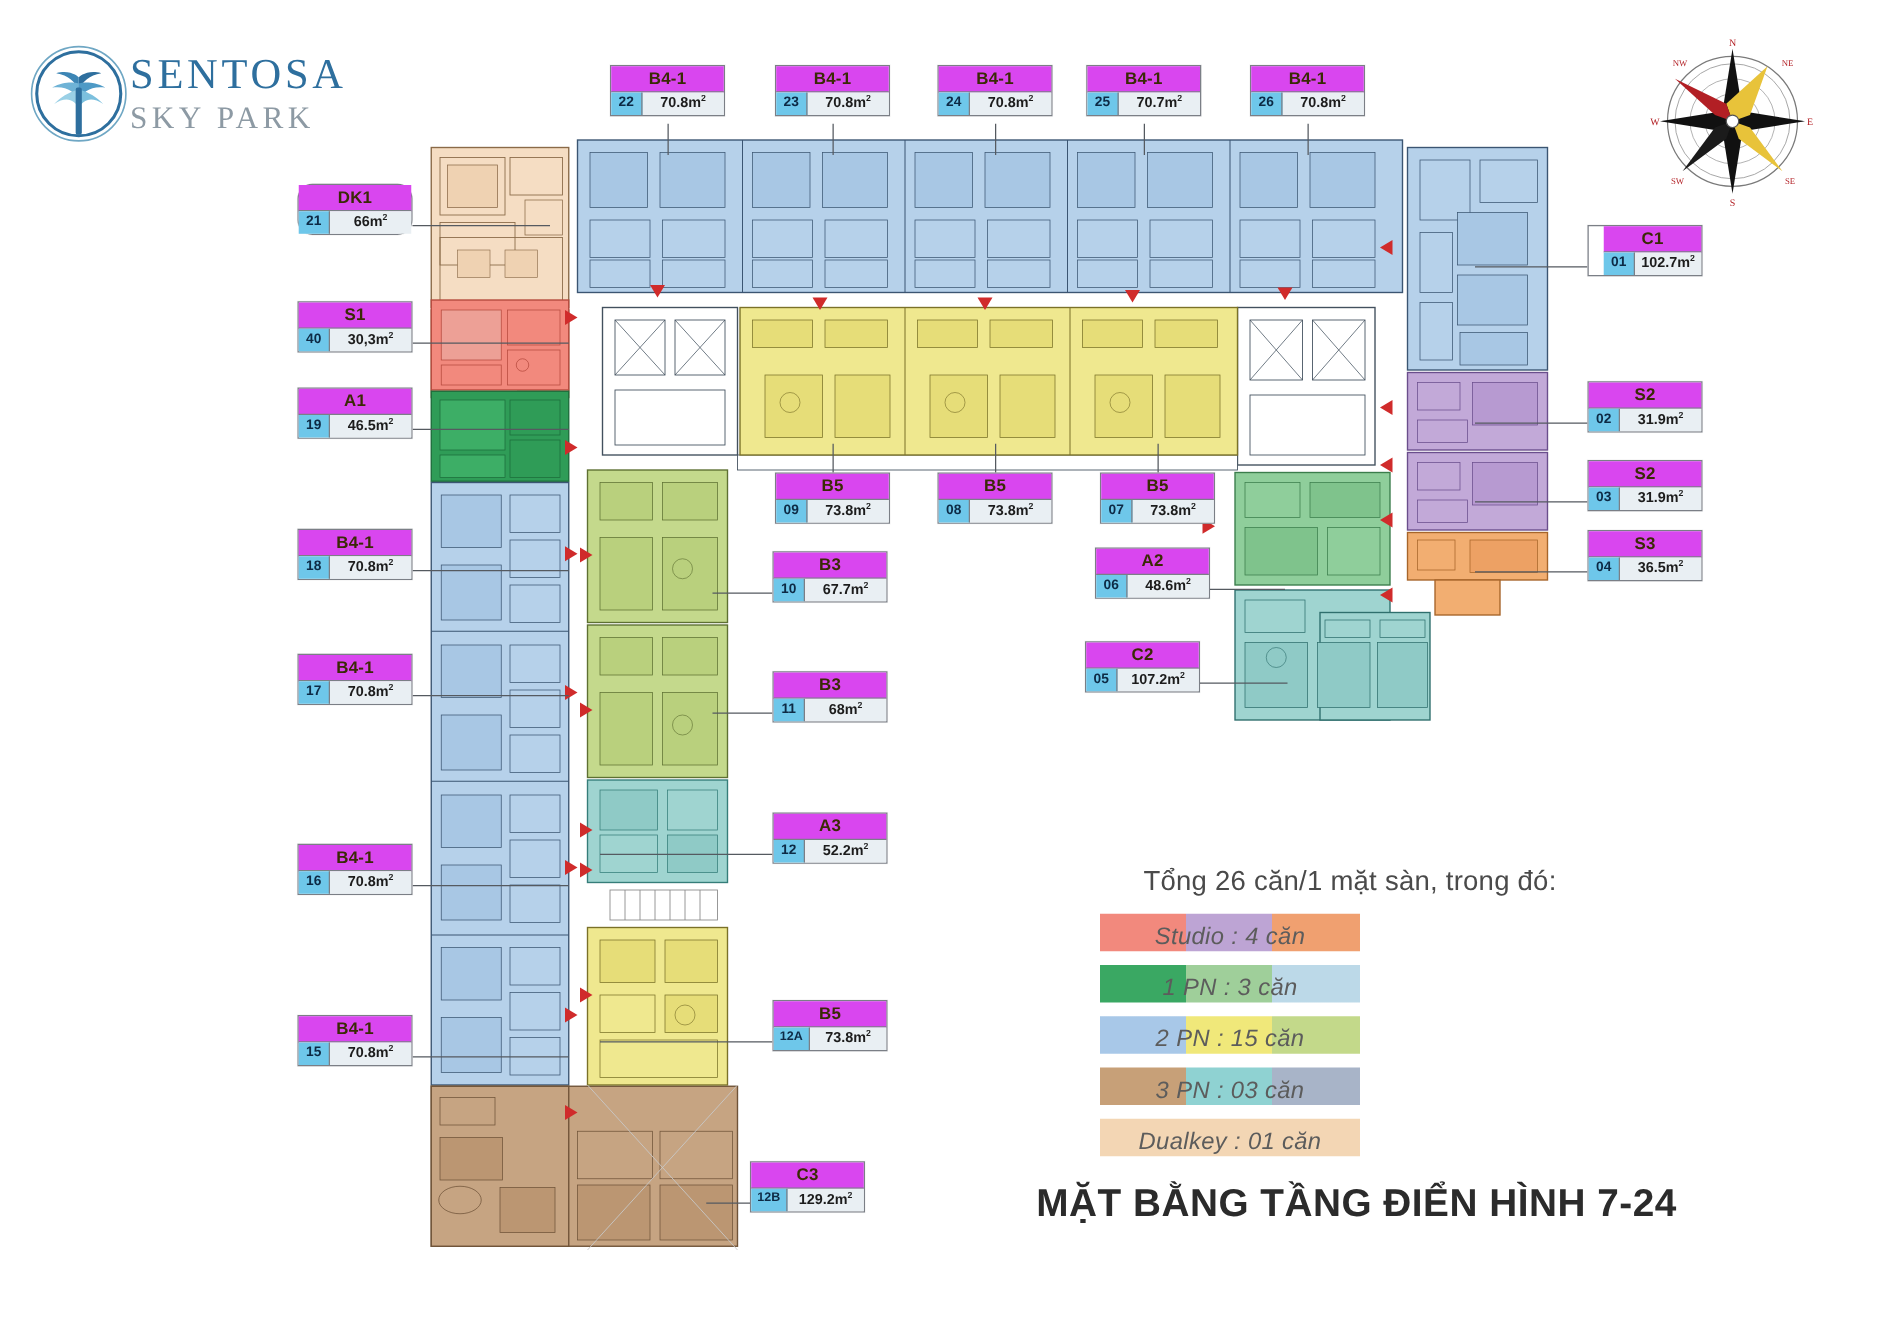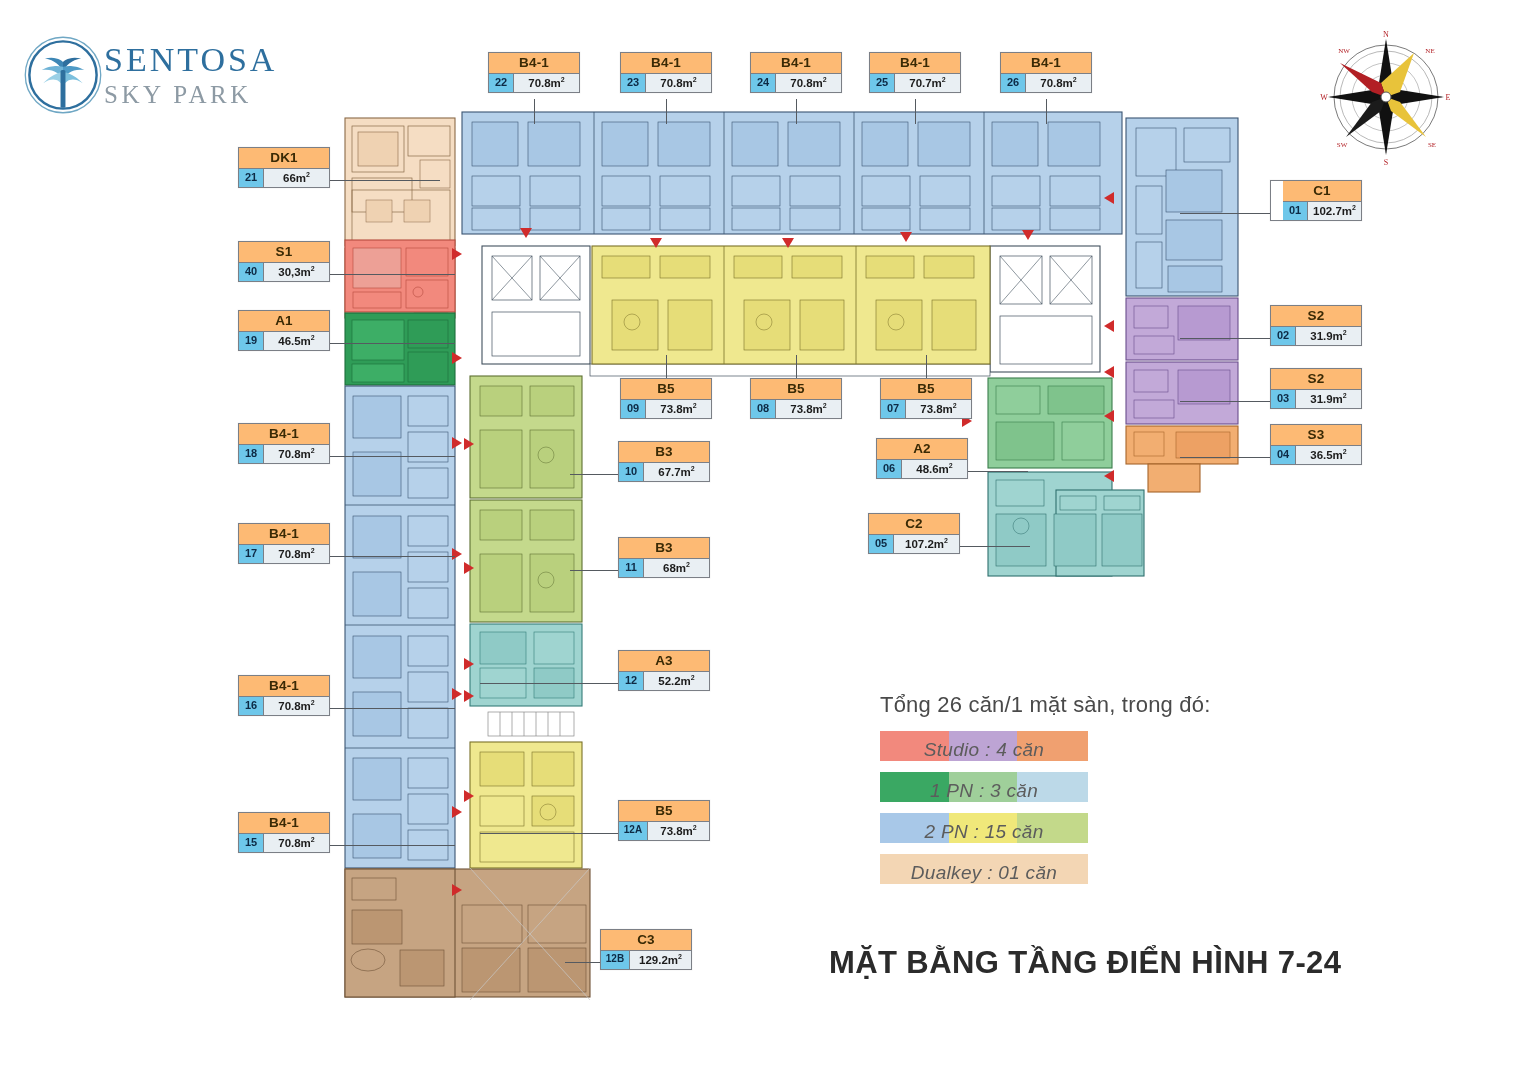--- a/index.html
+++ b/index.html
@@ -29,21 +29,21 @@
   .tag {
     position: absolute;
     width: 92px;
     border: 1px solid #7b7f86;
     background: #ffffff;
     box-shadow: 0 0 0 0.5px rgba(0,0,0,0.05);
     font-size: 12px;
     z-index: 20;
   }
   .tag .code {
-    background: #fdba74;
+    background: #d946ef;
     color: #3a2a05;
     font-weight: bold;
     font-size: 13.5px;
     text-align: center;
     padding: 2px 0 3px;
     letter-spacing: 0.2px;
     border-bottom: 1px solid #7b7f86;
   }
   .tag .row { display: flex; background: #e9eff3; }
   .tag .no {
@@ -70,21 +70,21 @@
 
   
   .leader { position: absolute; background: #555a60; z-index: 5; }
   .leader.h { height: 1px; }
   .leader.v { width: 1px; }
 
   
   #legend { position: absolute; left: 880px; top: 692px; width: 400px; }
   #legend .headline {
     font-size: 22px; color: #4a4a4a; font-weight: 400;
-    margin-bottom: 13px; letter-spacing: 0.2px;
+    margin-bottom: 13px; letter-spacing: 0.2px; text-align: center;
   }
   #legend .lrow {
     height: 30px; margin-bottom: 11px; position: relative;
     display: flex; align-items: flex-end; justify-content: center;
     width: 208px;
     font-style: italic;
   }
   #legend .lrow span {
     position: relative; z-index: 2;
     font-size: 19px; color: #5c5c5c; letter-spacing: 0.3px;
@@ -491,21 +491,21 @@
       </div>
       <div class="leader v" style="left: 915px; top: 99px; height: 25px;"></div>
       <div class="tag" style="left: 1000px; top: 52px;">
         <div class="code">B4-1</div>
         <div class="row">
           <div class="no">26</div>
           <div class="area"><span>70.8m</span><sup>2</sup></div>
         </div>
       </div>
       <div class="leader v" style="left: 1046px; top: 99px; height: 25px;"></div>
-      <div class="tag" style="left: 238px; top: 147px;">
+      <div class="tag" style="left: 238px; top: 147px; border-radius: 12px;">
         <div class="code">DK1</div>
         <div class="row">
           <div class="no">21</div>
           <div class="area"><span>66m</span><sup>2</sup></div>
         </div>
       </div>
       <div class="leader h" style="left: 330px; top: 180px; width: 110px;"></div>
       <div class="tag" style="left: 238px; top: 241px;">
         <div class="code">S1</div>
         <div class="row">
@@ -673,20 +673,23 @@
     <div id="legend-rows">
         <div class="lrow" style="background: linear-gradient(to right, rgb(242, 137, 125) 0%, rgb(242, 137, 125) 33%, rgb(189, 164, 212) 33%, rgb(189, 164, 212) 66%, rgb(240, 160, 112) 66%, rgb(240, 160, 112) 100%);">
           <span>Studio : 4 căn</span>
         </div>
         <div class="lrow" style="background: linear-gradient(to right, rgb(58, 168, 99) 0%, rgb(58, 168, 99) 33%, rgb(159, 207, 154) 33%, rgb(159, 207, 154) 66%, rgb(188, 217, 232) 66%, rgb(188, 217, 232) 100%);">
           <span>1 PN : 3 căn</span>
         </div>
         <div class="lrow" style="background: linear-gradient(to right, rgb(168, 200, 232) 0%, rgb(168, 200, 232) 33%, rgb(240, 232, 122) 33%, rgb(240, 232, 122) 66%, rgb(195, 217, 138) 66%, rgb(195, 217, 138) 100%); margin-top: 10px;">
           <span>2 PN : 15 căn</span>
         </div>
+        <div class="lrow" style="background: linear-gradient(to right, rgb(199, 160, 120) 0%, rgb(199, 160, 120) 33%, rgb(143, 210, 210) 33%, rgb(143, 210, 210) 66%, rgb(168, 180, 200) 66%, rgb(168, 180, 200) 100%);">
+          <span>3 PN : 03 căn</span>
+        </div>
         <div class="lrow" style="background: linear-gradient(to right, rgb(243, 214, 180) 0%, rgb(243, 214, 180) 33%, rgb(243, 214, 180) 33%, rgb(243, 214, 180) 66%, rgb(243, 214, 180) 66%, rgb(243, 214, 180) 100%);">
           <span>Dualkey : 01 căn</span>
         </div>
       </div>
   </div>
 
   <div id="title">MẶT BẰNG TẦNG ĐIỂN HÌNH 7-24</div>
 
 </div>
 

